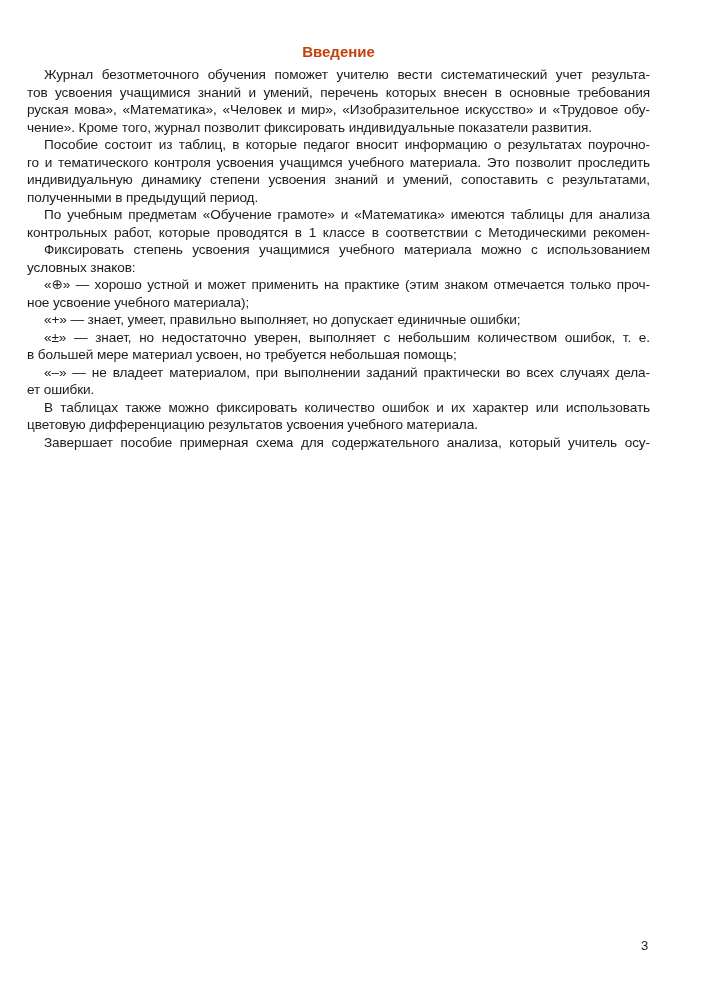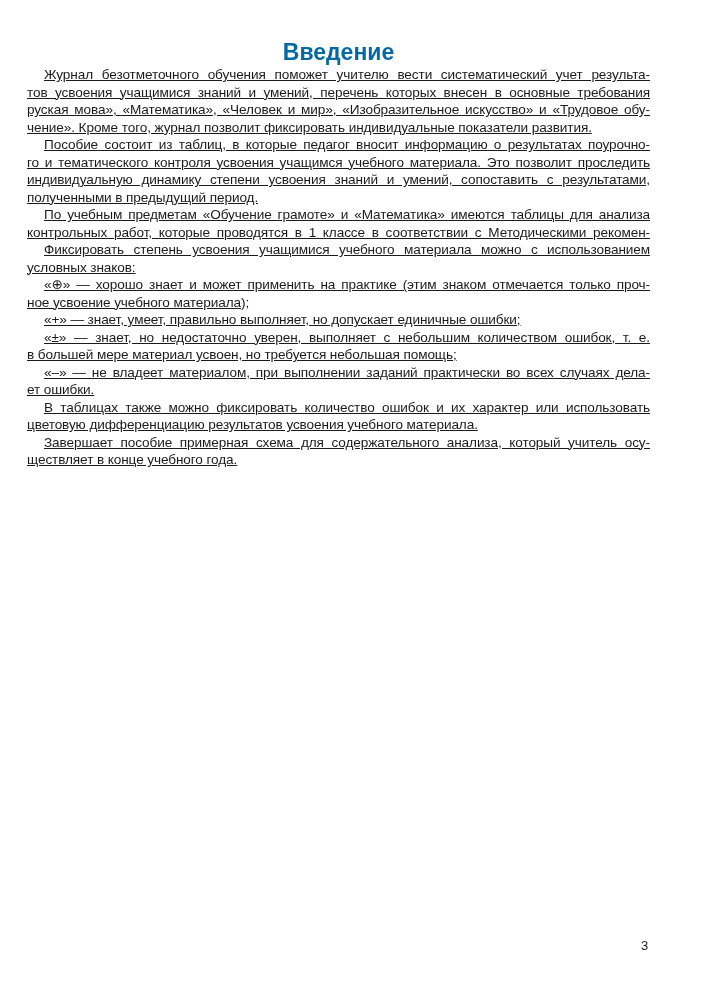--- a/index.html
+++ b/index.html
@@ -20,34 +20,33 @@
     inset: 0;
     background: #ffffff;
   }
   .title {
     position: absolute;
     top: 41px;
     left: 27px;
     width: 623px;
     margin: 0;
     text-align: center;
-    font-size: 23px;
+    font-size: 15px;
     line-height: 22px;
     font-weight: bold;
-    color: #0369a1;
+    color: #c2410c;
   }
   .doc-body {
     position: absolute;
     top: 66px;
     left: 27px;
     width: 623px;
     font-size: 13.6px;
     line-height: 17.5px;
     letter-spacing: -0.1px;
-    text-decoration: underline;
   }
   .line {
     text-align: justify;
     text-align-last: justify;
     white-space: normal;
     overflow: hidden;
   }
   .line.last {
     text-align-last: left;
   }
@@ -75,27 +74,26 @@
       <div class="line">руская мова», «Математика», «Человек и мир», «Изобразительное искусство» и «Трудовое обу-</div>
       <div class="line last">чение». Кроме того, журнал позволит фиксировать индивидуальные показатели развития.</div>
       <div class="line indent">Пособие состоит из таблиц, в которые педагог вносит информацию о результатах поурочно-</div>
       <div class="line">го и тематического контроля усвоения учащимся учебного материала. Это позволит проследить</div>
       <div class="line">индивидуальную динамику степени усвоения знаний и умений, сопоставить с результатами,</div>
       <div class="line last">полученными в предыдущий период.</div>
       <div class="line indent">По учебным предметам «Обучение грамоте» и «Математика» имеются таблицы для анализа</div>
       <div class="line">контрольных работ, которые проводятся в 1 классе в соответствии с Методическими рекомен-</div>
       <div class="line indent">Фиксировать степень усвоения учащимися учебного материала можно с использованием</div>
       <div class="line last">условных знаков:</div>
-      <div class="line indent">«⊕» — хорошо знает и может применить на практике (этим знаком отмечается только проч-</div>
+      <div class="line indent">«⊕» — хорошо устной и может применить на практике (этим знаком отмечается только проч-</div>
       <div class="line last">ное усвоение учебного материала);</div>
       <div class="line indent last">«+» — знает, умеет, правильно выполняет, но допускает единичные ошибки;</div>
       <div class="line indent">«±» — знает, но недостаточно уверен, выполняет с небольшим количеством ошибок, т. е.</div>
       <div class="line last">в большей мере материал усвоен, но требуется небольшая помощь;</div>
       <div class="line indent">«–» — не владеет материалом, при выполнении заданий практически во всех случаях дела-</div>
       <div class="line last">ет ошибки.</div>
       <div class="line indent">В таблицах также можно фиксировать количество ошибок и их характер или использовать</div>
       <div class="line last">цветовую дифференциацию результатов усвоения учебного материала.</div>
       <div class="line indent">Завершает пособие примерная схема для содержательного анализа, который учитель осу-</div>
-      <div class="line last">ществляет в конце учебного года.</div>
     </div>
 
   <div class="page-number">3</div>
 </div>
 
 </body></html>

